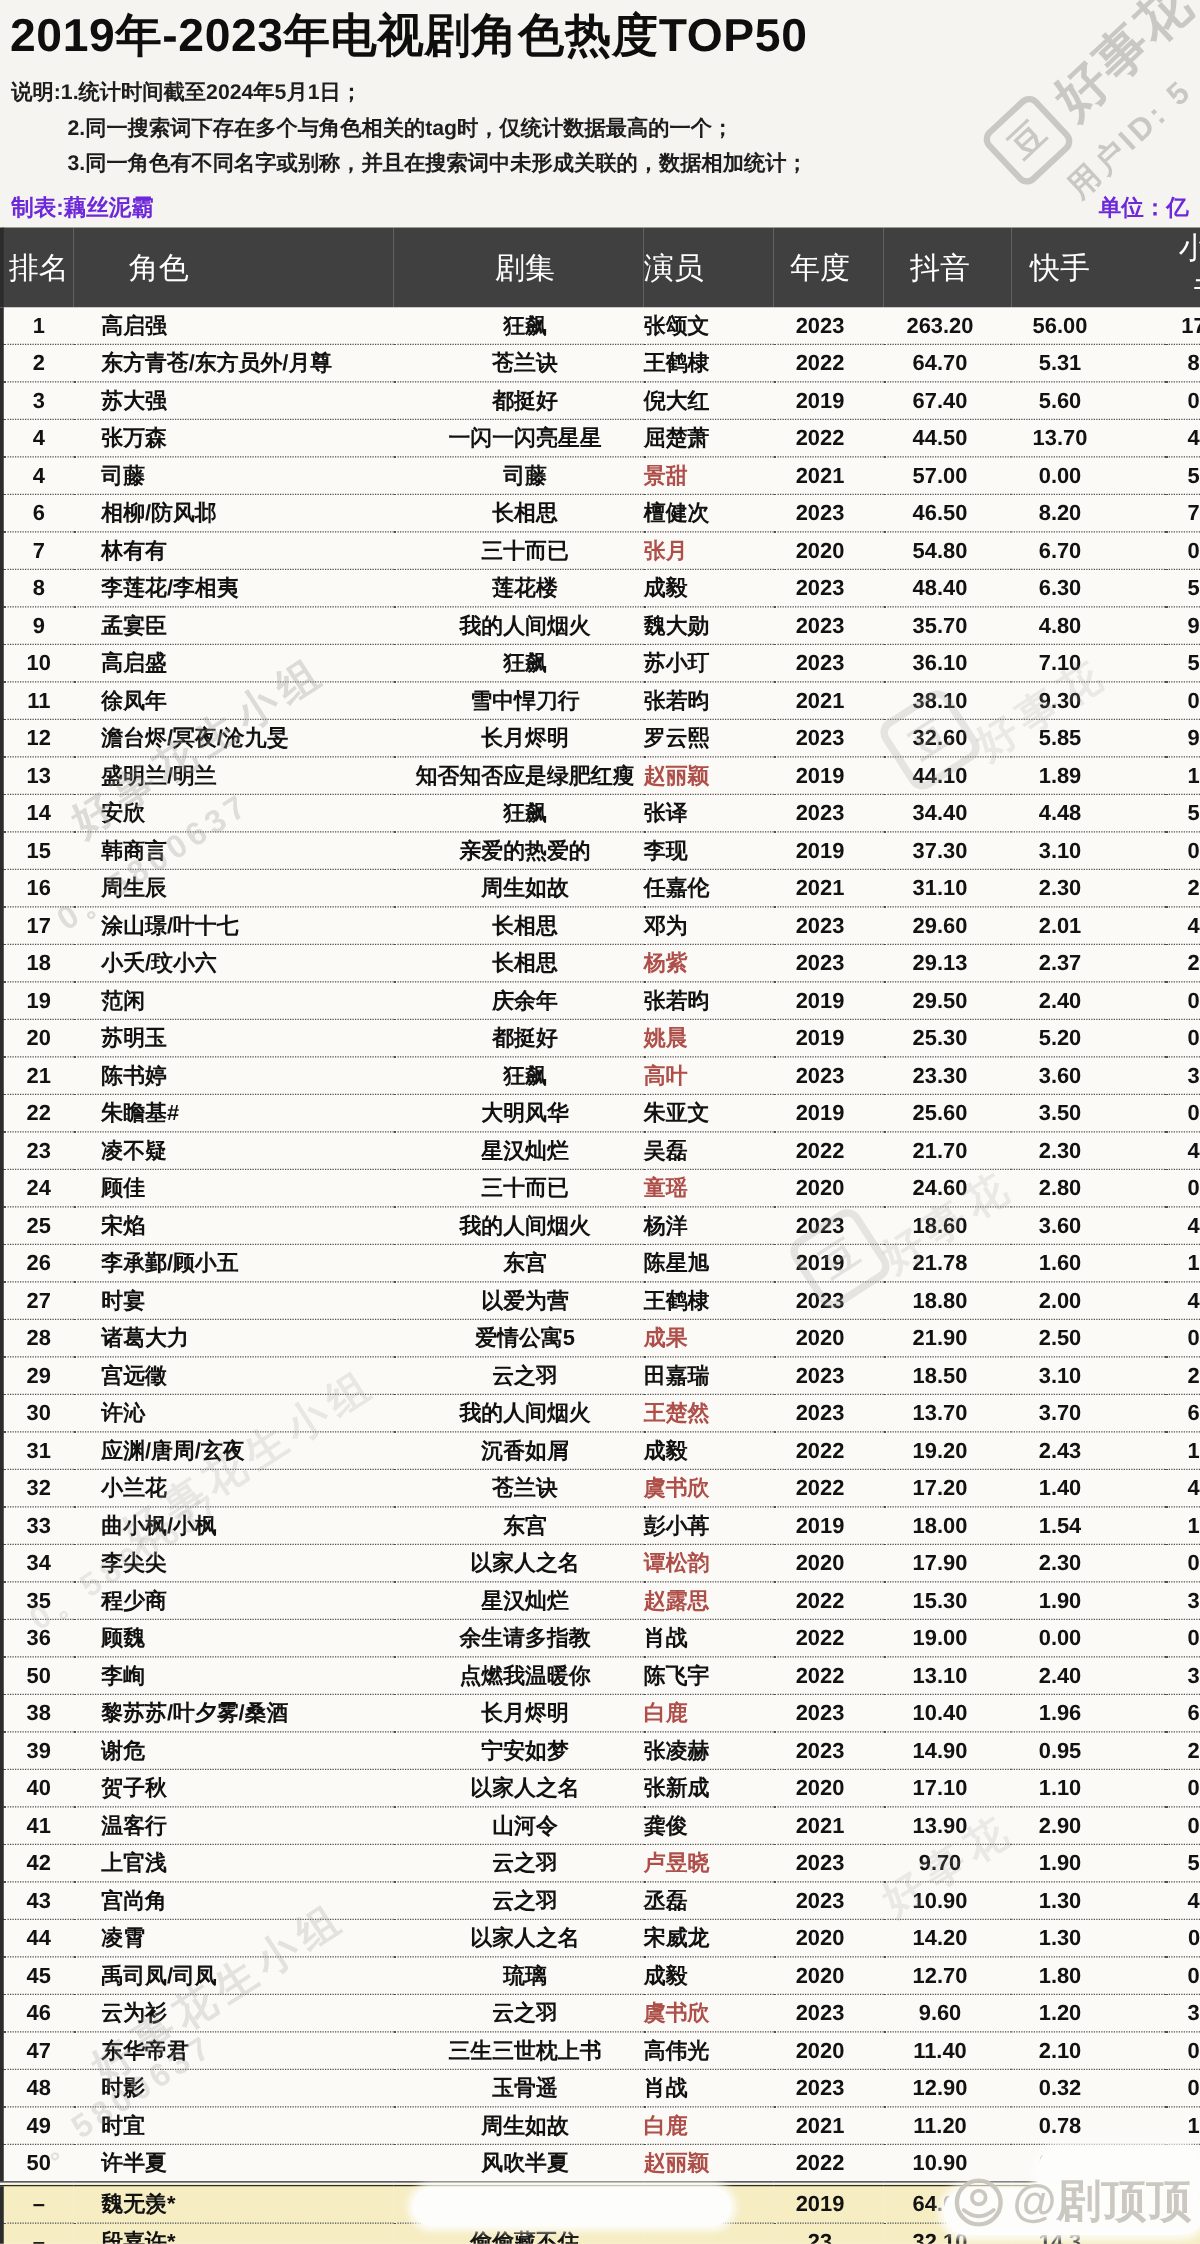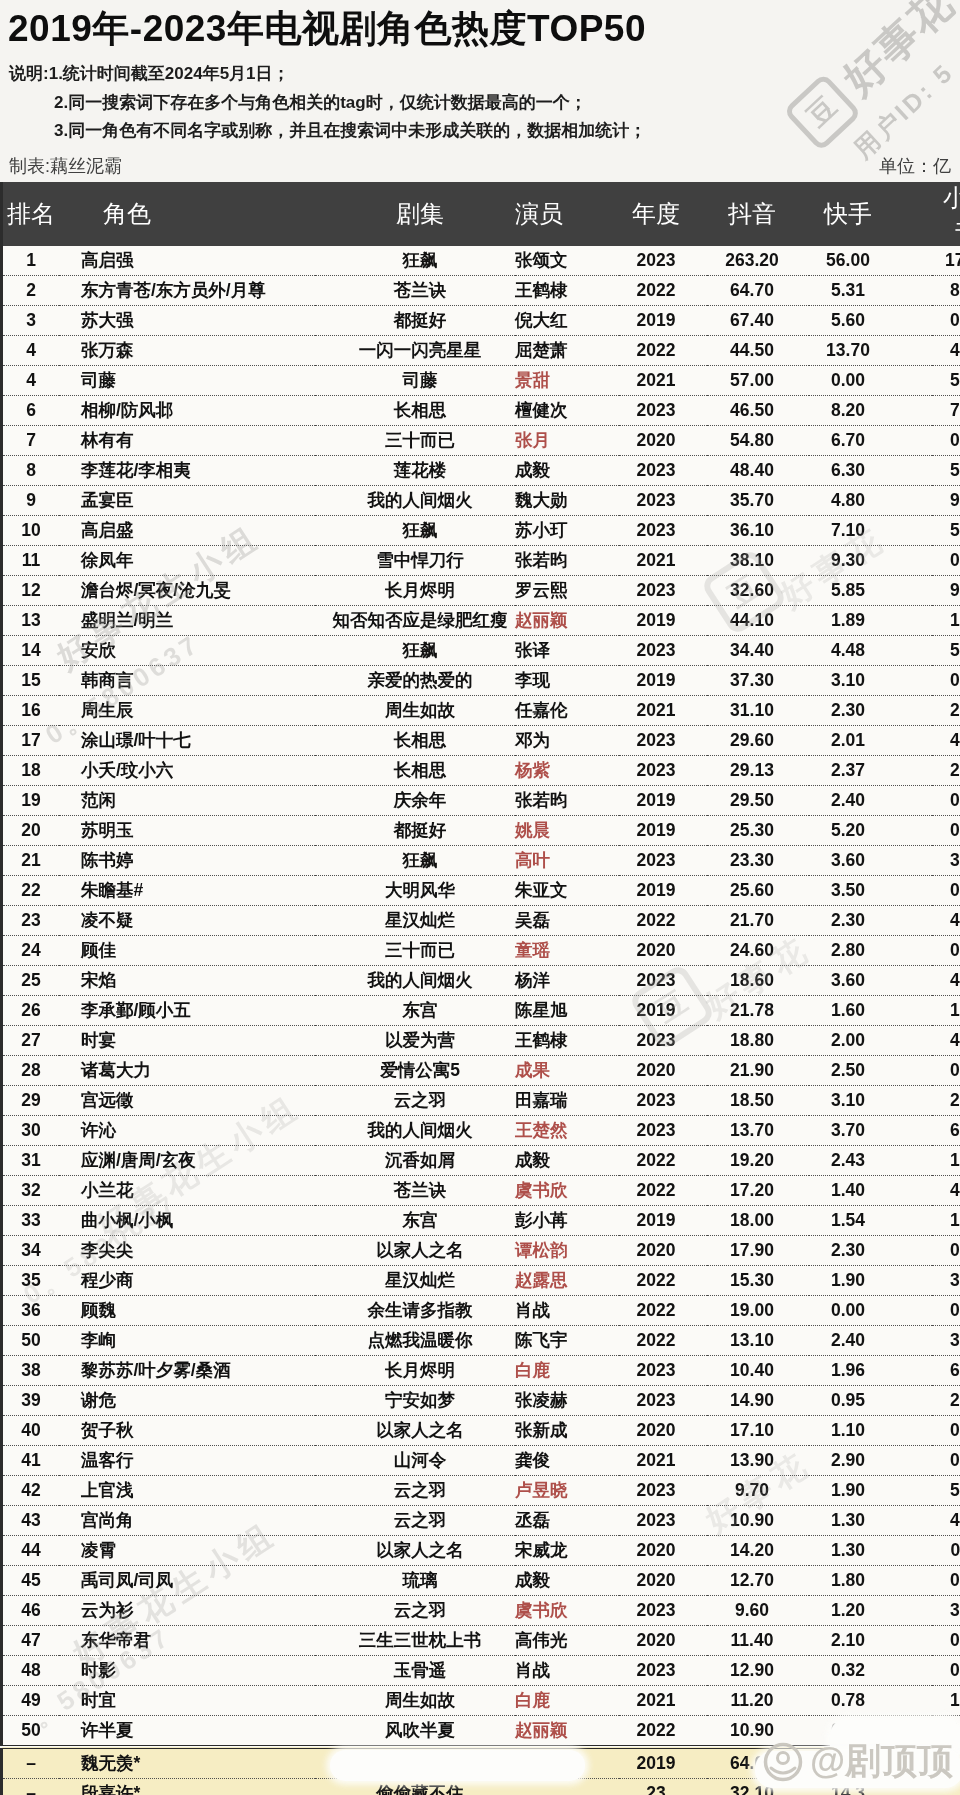--- a/index.html
+++ b/index.html
@@ -15,21 +15,21 @@
   
   .title{
     margin:4px 0 6px 8px;
     font-size:37px;font-weight:800;letter-spacing:.5px;color:#0e0e0e;
   }
   .notes{margin-left:9px;font-size:17px;line-height:28.5px;font-weight:600;color:#1d1d1d;}
   .note-line{white-space:nowrap;}
   .note-indent{padding-left:45px;}
   .meta-row{
     display:flex;justify-content:space-between;align-items:flex-end;
-    margin:8px 9px 4px 9px;font-size:18px;font-weight:400;color:#404040;
+    margin:8px 9px 4px 9px;font-size:18px;font-weight:700;color:#6d28d9;
   }
 
   
   table{
     width:960px;border-collapse:collapse;table-layout:fixed;
     border-left:3px solid #2c2c2c;border-right:2px solid #2c2c2c;
   }
   thead th{
     background:#404040;color:#ffffff;height:37px;
     font-size:24px;font-weight:400;padding:0;

